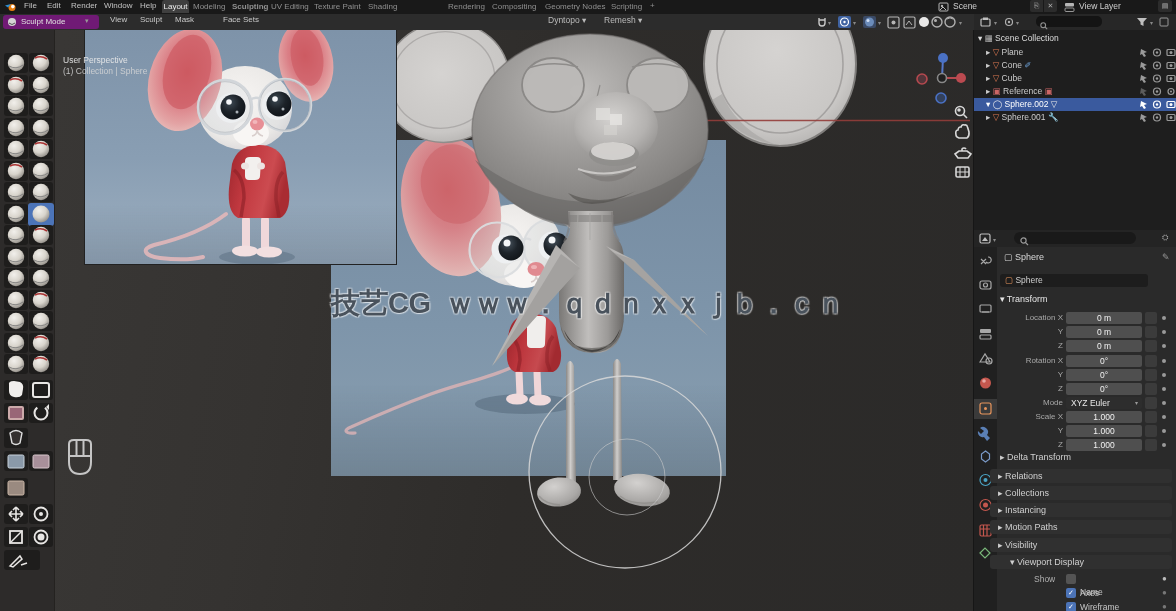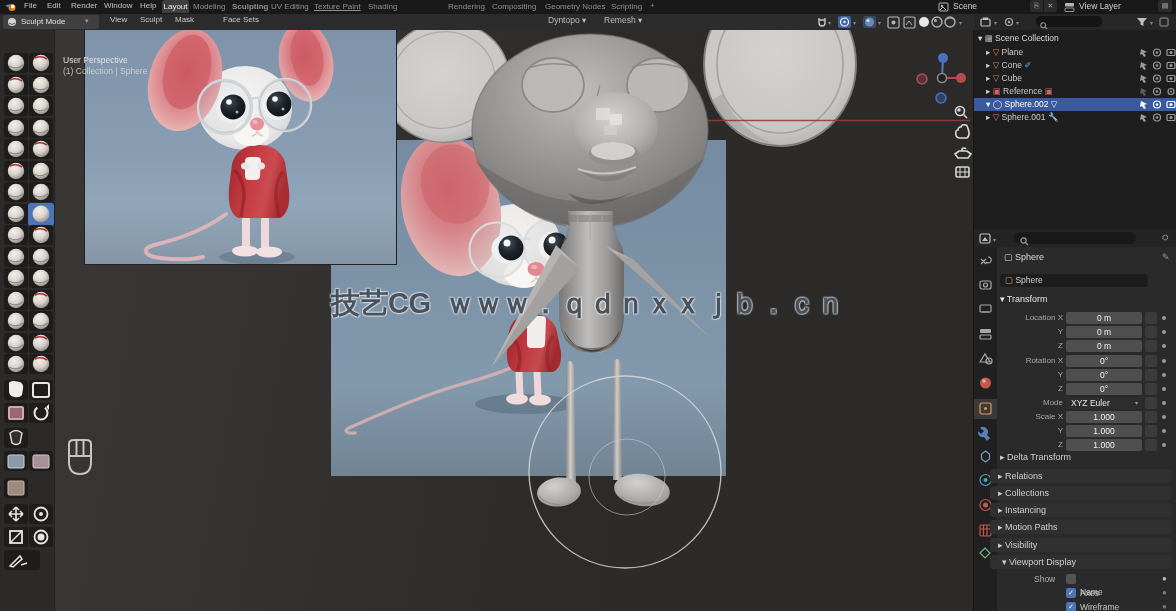--- a/index.html
+++ b/index.html
@@ -360,21 +360,21 @@
       </svg>
     <span class="abs" style="left:24px;top:1px;">File</span>
     <span class="abs" style="left:47px;top:1px;">Edit</span>
     <span class="abs" style="left:71px;top:1px;">Render</span>
     <span class="abs" style="left:104px;top:1px;">Window</span>
     <span class="abs" style="left:140px;top:1px;">Help</span>
     <span class="abs" style="left:162px;top:0;width:27px;height:13px;background:#3f3f3f;border-radius:3px 3px 0 0;color:#ececec;font-size:8px;text-align:center;line-height:13px;">Layout</span>
     <span class="abs" style="left:193px;top:2px;font-size:8px;color:#909090;">Modeling</span>
     <span class="abs" style="left:232px;top:2px;font-size:8px;color:#909090;font-weight:bold;">Sculpting</span>
     <span class="abs" style="left:271px;top:2px;font-size:8px;color:#909090;">UV Editing</span>
-    <span class="abs" style="left:314px;top:2px;font-size:8px;color:#909090;text-decoration:underline;">Texture Paint</span>
+    <span class="abs" style="left:314px;top:2px;font-size:8px;color:#909090;">Texture Paint</span>
     <span class="abs" style="left:368px;top:2px;font-size:8px;color:#909090;">Shading</span>
     <span class="abs" style="left:416px;top:2px;font-size:8px;color:#909090;margin-top:19px;">Animation</span>
     <span class="abs" style="left:448px;top:2px;font-size:8px;color:#909090;">Rendering</span>
     <span class="abs" style="left:492px;top:2px;font-size:8px;color:#909090;">Compositing</span>
     <span class="abs" style="left:545px;top:2px;font-size:8px;color:#909090;">Geometry Nodes</span>
     <span class="abs" style="left:611px;top:2px;font-size:8px;color:#909090;">Scripting</span>
     <span class="abs" style="left:650px;top:1px;font-size:8px;color:#909090;">+</span>
     <svg class="abs" style="left:938px;top:2px;" width="11" height="10" viewBox="0 0 11 10">
         <rect x="1" y="1" width="9" height="8" rx="1" fill="none" stroke="#b5b5b5" stroke-width="1"></rect>
         <circle cx="4" cy="4" r="1.2" fill="#b5b5b5"></circle>
@@ -385,21 +385,21 @@
     <span class="abs" style="left:1044px;top:0;width:13px;height:12px;background:#2c2c2c;border-radius:0 2px 2px 0;color:#aaa;font-size:7px;text-align:center;line-height:12px;">✕</span>
     <svg class="abs" style="left:1064px;top:2px;" width="11" height="10" viewBox="0 0 11 10">
         <rect x="1" y="1" width="9" height="3.5" rx="1" fill="#b5b5b5"></rect>
         <rect x="1" y="6" width="9" height="3.5" rx="1" fill="none" stroke="#b5b5b5" stroke-width="0.8"></rect>
       </svg>
     <span class="abs" style="left:1079px;top:1px;font-size:8.5px;color:#d0d0d0;">View Layer</span>
     <span class="abs" style="left:1158px;top:0;width:14px;height:12px;background:#2c2c2c;border-radius:2px;color:#aaa;font-size:7px;text-align:center;line-height:12px;">▤</span>
   </div>
 
   <div class="abs" id="vpheader" style="left:0;top:14px;width:974px;height:16px;background:#2c2c2c;color:#c8c8c8;font-size:8px;">
-    <div class="abs" style="left:3px;top:1px;width:96px;height:14px;background:#404040;border-radius:3px;">
+    <div class="abs" style="left:3px;top:1px;width:96px;height:14px;background:#701a75;border-radius:3px;">
       <svg class="abs" style="left:4px;top:2px;" width="10" height="10" viewBox="0 0 10 10">
           <circle cx="5" cy="5" r="4" fill="#d5d5d5"></circle>
           <path d="M2,6 Q5,9 8,6" stroke="#555" fill="none"></path>
         </svg>
       <span class="abs" style="left:18px;top:2px;color:#e0e0e0;font-size:8px;">Sculpt Mode</span>
       <span class="abs" style="left:82px;top:2px;color:#999;font-size:7px;">▾</span>
     </div>
     <span class="abs" style="left:110px;top:1px;">View</span>
     <span class="abs" style="left:140px;top:1px;">Sculpt</span>
     <span class="abs" style="left:175px;top:1px;">Mask</span>
@@ -587,21 +587,21 @@
     <div class="abs" style="left:29px;top:210px;width:60px;text-align:right;color:#a8a8a8;font-size:8px;">Z</div>
     <div class="abs" style="left:92px;top:209px;width:76px;height:12px;background:#4f4f4f;border-radius:2px;color:#f2f2f2;font-size:8.5px;text-align:center;line-height:12px;">1.000</div>
     <div class="abs" style="left:171px;top:209px;width:12px;height:12px;background:#3b3b3b;border-radius:2px;"></div>
     <div class="abs" style="left:188px;top:213px;width:4px;height:4px;background:#9a9a9a;border-radius:50%;"></div>
     <div class="abs" style="left:26px;top:222px;color:#cfcfcf;font-size:9px;">▸ Delta Transform</div>
     <div class="abs" style="left:16px;top:239px;width:182px;height:14px;background:#303030;border-radius:3px;color:#d0d0d0;font-size:9px;line-height:14px;"><span style="margin-left:8px;">▸ Relations</span></div>
     <div class="abs" style="left:16px;top:256px;width:182px;height:14px;background:#303030;border-radius:3px;color:#d0d0d0;font-size:9px;line-height:14px;"><span style="margin-left:8px;">▸ Collections</span></div>
     <div class="abs" style="left:16px;top:273px;width:182px;height:14px;background:#303030;border-radius:3px;color:#d0d0d0;font-size:9px;line-height:14px;"><span style="margin-left:8px;">▸ Instancing</span></div>
     <div class="abs" style="left:16px;top:290px;width:182px;height:14px;background:#303030;border-radius:3px;color:#d0d0d0;font-size:9px;line-height:14px;"><span style="margin-left:8px;">▸ Motion Paths</span></div>
     <div class="abs" style="left:16px;top:308px;width:182px;height:14px;background:#303030;border-radius:3px;color:#d0d0d0;font-size:9px;line-height:14px;"><span style="margin-left:8px;">▸ Visibility</span></div>
-    <div class="abs" style="left:16px;top:325px;width:182px;height:14px;background:#303030;border-radius:3px;color:#d0d0d0;font-size:9px;line-height:14px;"><span style="margin-left:12px;">▾ Viewport Display</span></div>
+    <div class="abs" style="left:16px;top:325px;width:182px;height:14px;background:#303030;border-radius:3px;color:#d0d0d0;font-size:9px;line-height:14px;"><span style="margin-left:20px;">▾ Viewport Display</span></div>
     <div class="abs" style="left:60px;top:344px;color:#b0b0b0;font-size:8.5px;">Show</div>
     <div class="abs" style="left:92px;top:344px;width:10px;height:10px;background:#545454;border-radius:2px;"></div>
     <div class="abs" style="left:106px;top:344px;color:#c8c8c8;font-size:8.5px;margin-top:13px;">Name</div>
     <div class="abs" style="left:92px;top:358px;width:10px;height:10px;background:#4c74b8;border-radius:2px;color:#fff;font-size:7px;text-align:center;line-height:10px;">✓</div>
     <div class="abs" style="left:106px;top:358px;color:#c8c8c8;font-size:8.5px;">Axes</div>
     <div class="abs" style="left:92px;top:372px;width:10px;height:10px;background:#4c74b8;border-radius:2px;color:#fff;font-size:7px;text-align:center;line-height:10px;">✓</div>
     <div class="abs" style="left:106px;top:372px;color:#c8c8c8;font-size:8.5px;">Wireframe</div>
     <span class="abs" style="left:188px;top:344px;color:#bbb;font-size:8px;">●</span>
     <span class="abs" style="left:188px;top:358px;color:#777;font-size:8px;">●</span>
     <span class="abs" style="left:188px;top:372px;color:#777;font-size:8px;">●</span>

